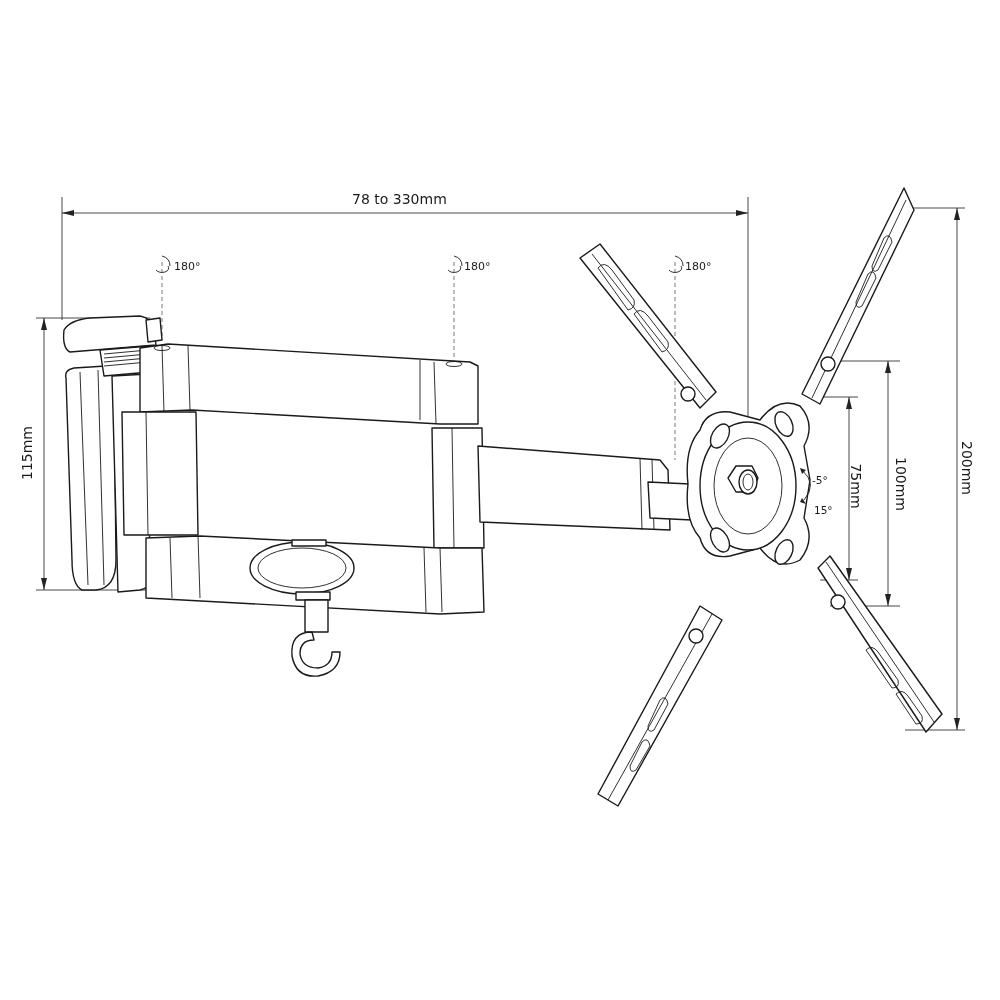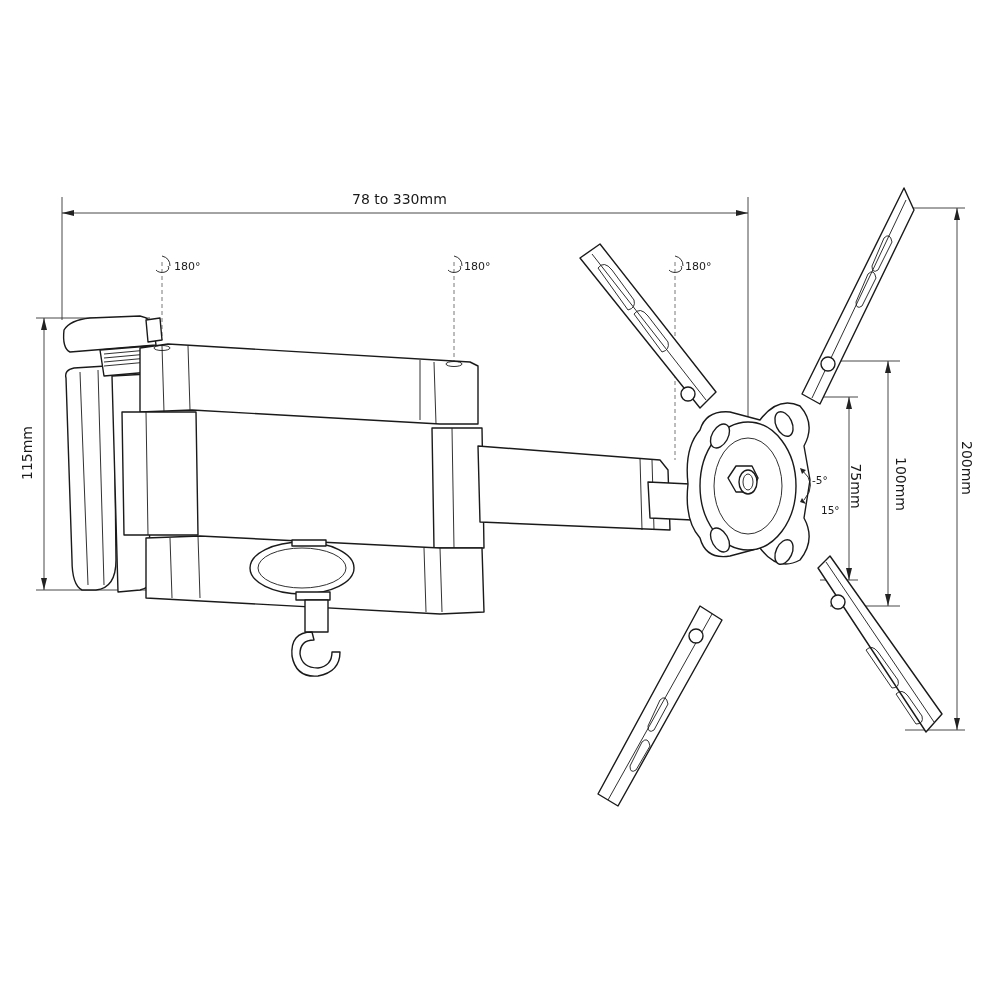--- a/index.html
+++ b/index.html
@@ -174,15 +174,15 @@
 
 <div class="lbl vlab" style="left:-8px; top:445px; width:70px; text-align:center; transform: rotate(-90deg);">115mm</div>
 
 <div class="lbl vlab" style="left:826px; top:478px; width:60px; text-align:center; transform: rotate(90deg);">75mm</div>
 
 <div class="lbl vlab" style="left:866px; top:476px; width:70px; text-align:center; transform: rotate(90deg);">100mm</div>
 
 <div class="lbl vlab" style="left:932px; top:460px; width:70px; text-align:center; transform: rotate(90deg);">200mm</div>
 
 <div class="lbl tilt" style="left:812px; top:474px;">-5°</div>
-<div class="lbl tilt" style="left:814px; top:504px;margin-left:7px;">15°</div>
+<div class="lbl tilt" style="left:814px; top:504px;">15°</div>
 
 </div>
 
 </body></html>

